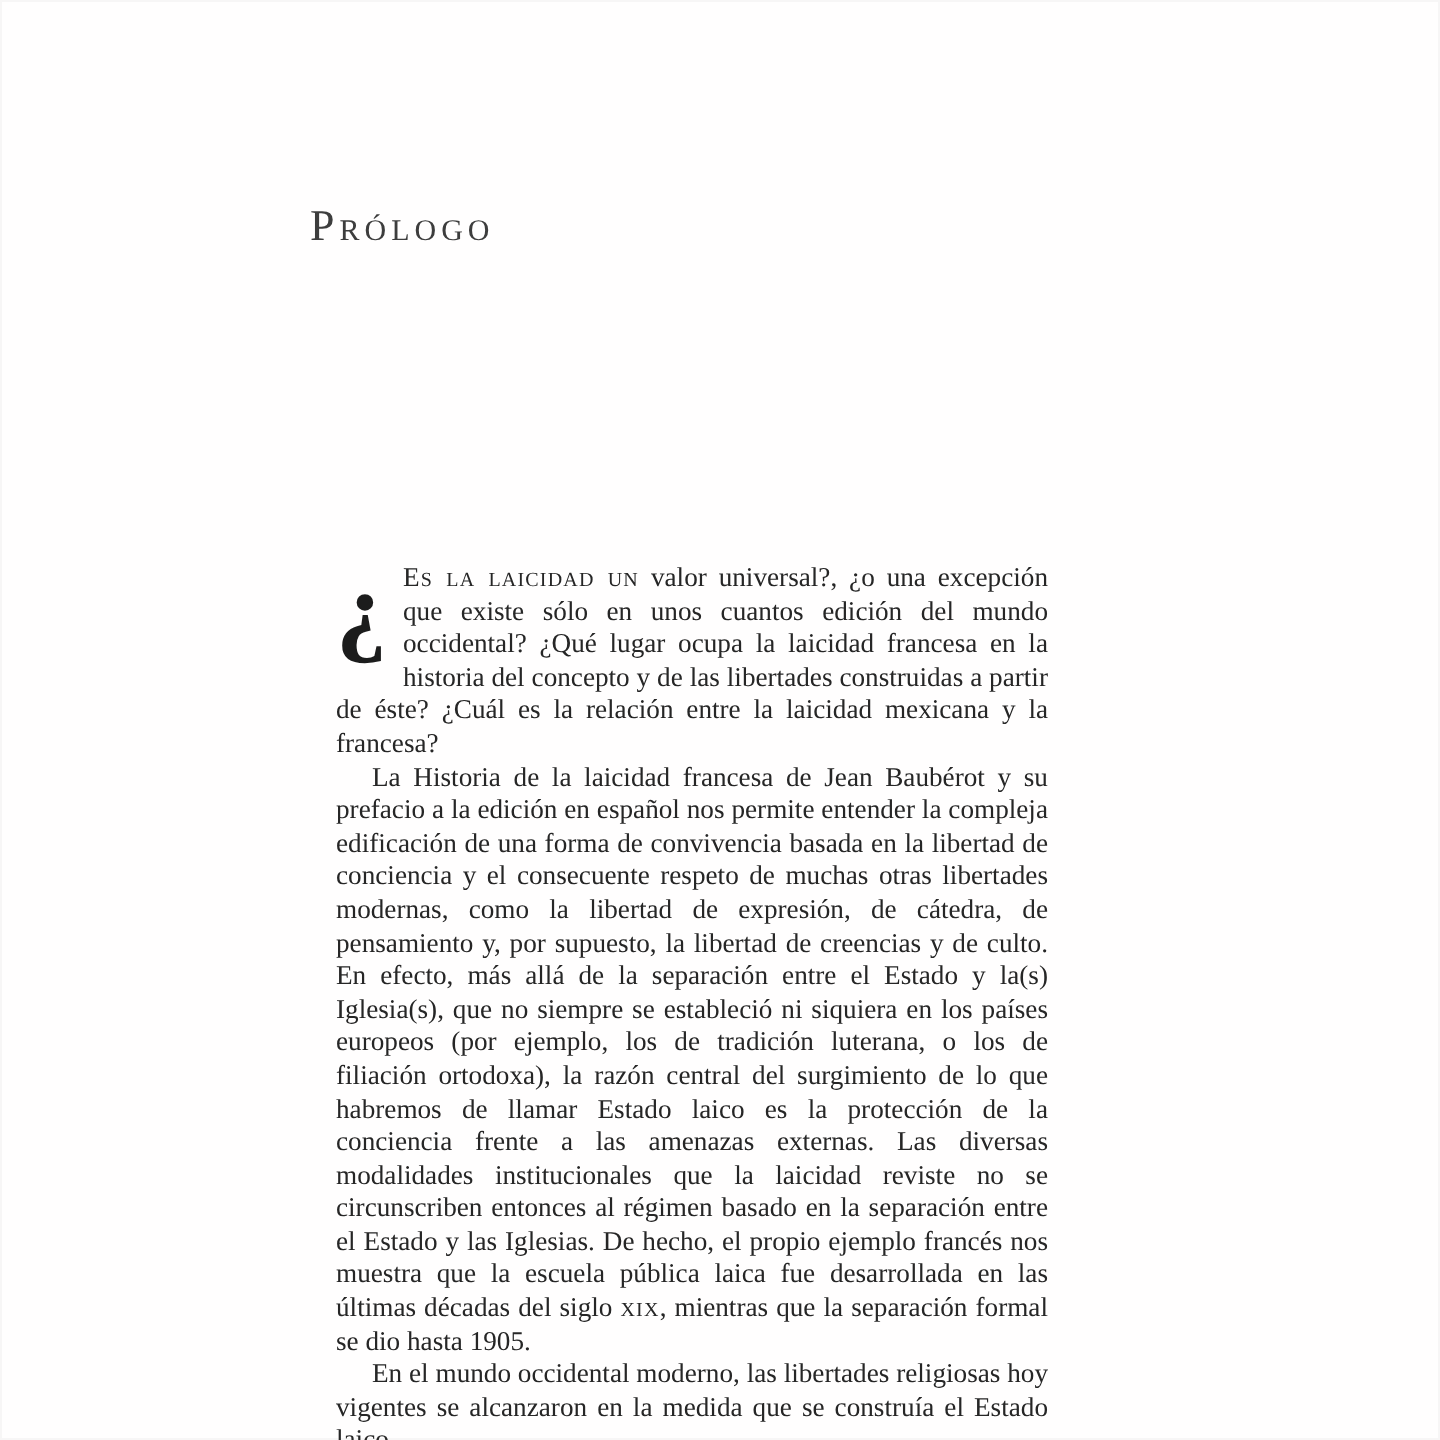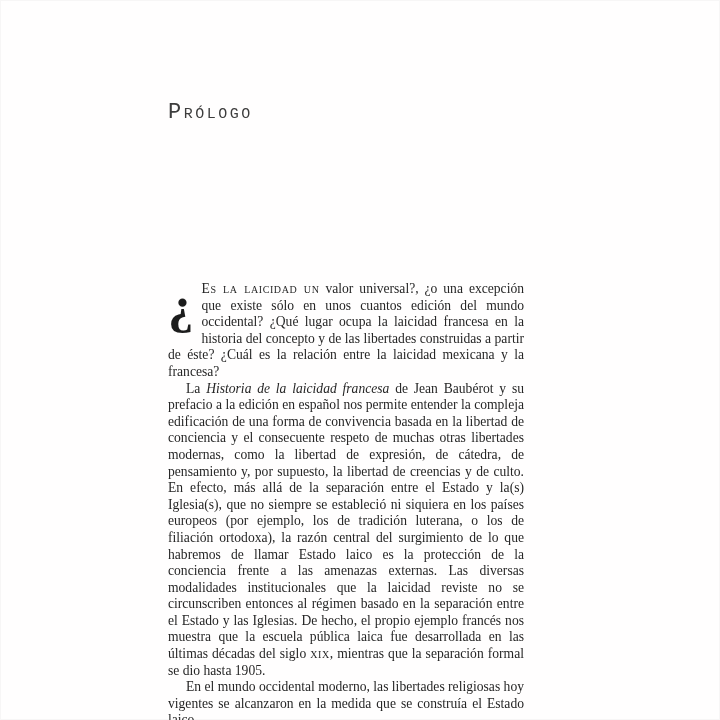--- a/index.html
+++ b/index.html
@@ -12,29 +12,28 @@
     position: relative;
     width: 720px;
     height: 720px;
     background: #fffefe;
     box-shadow: inset 0 0 0 1px rgba(0,0,0,0.03);
     overflow: hidden;
     font-family: "Liberation Serif", "DejaVu Serif", serif;
   }
   .heading {
     position: absolute;
-    left: 168px;
+    left: 155px;
     top: 100px;
     margin: 0;
     font-size: 22px;
     font-weight: normal;
     font-variant: small-caps;
     letter-spacing: 2.5px;
     color: #3d3d3d;
-    font-family: Liberation Mono, monospace;
   }
   .textblock {
     position: absolute;
     left: 168px;
     top: 281px;
     width: 356px;
     font-size: 13.6px;
     line-height: 16.6px;
     text-align: justify;
     color: #262626;
@@ -53,21 +52,20 @@
     height: 47px;
     margin: 4px 8px 0 0;
     font-weight: 600;
     color: #1c1c1c;
   }
   .smallcaps {
     font-variant: small-caps;
     letter-spacing: 0.6px;
   }
   .italic {
-    font-style: italic;
   }
 </style>
 </head>
 <body>
 
 <div class="page">
 
   <h1 class="heading">Prólogo</h1>
 
   <div class="textblock">

